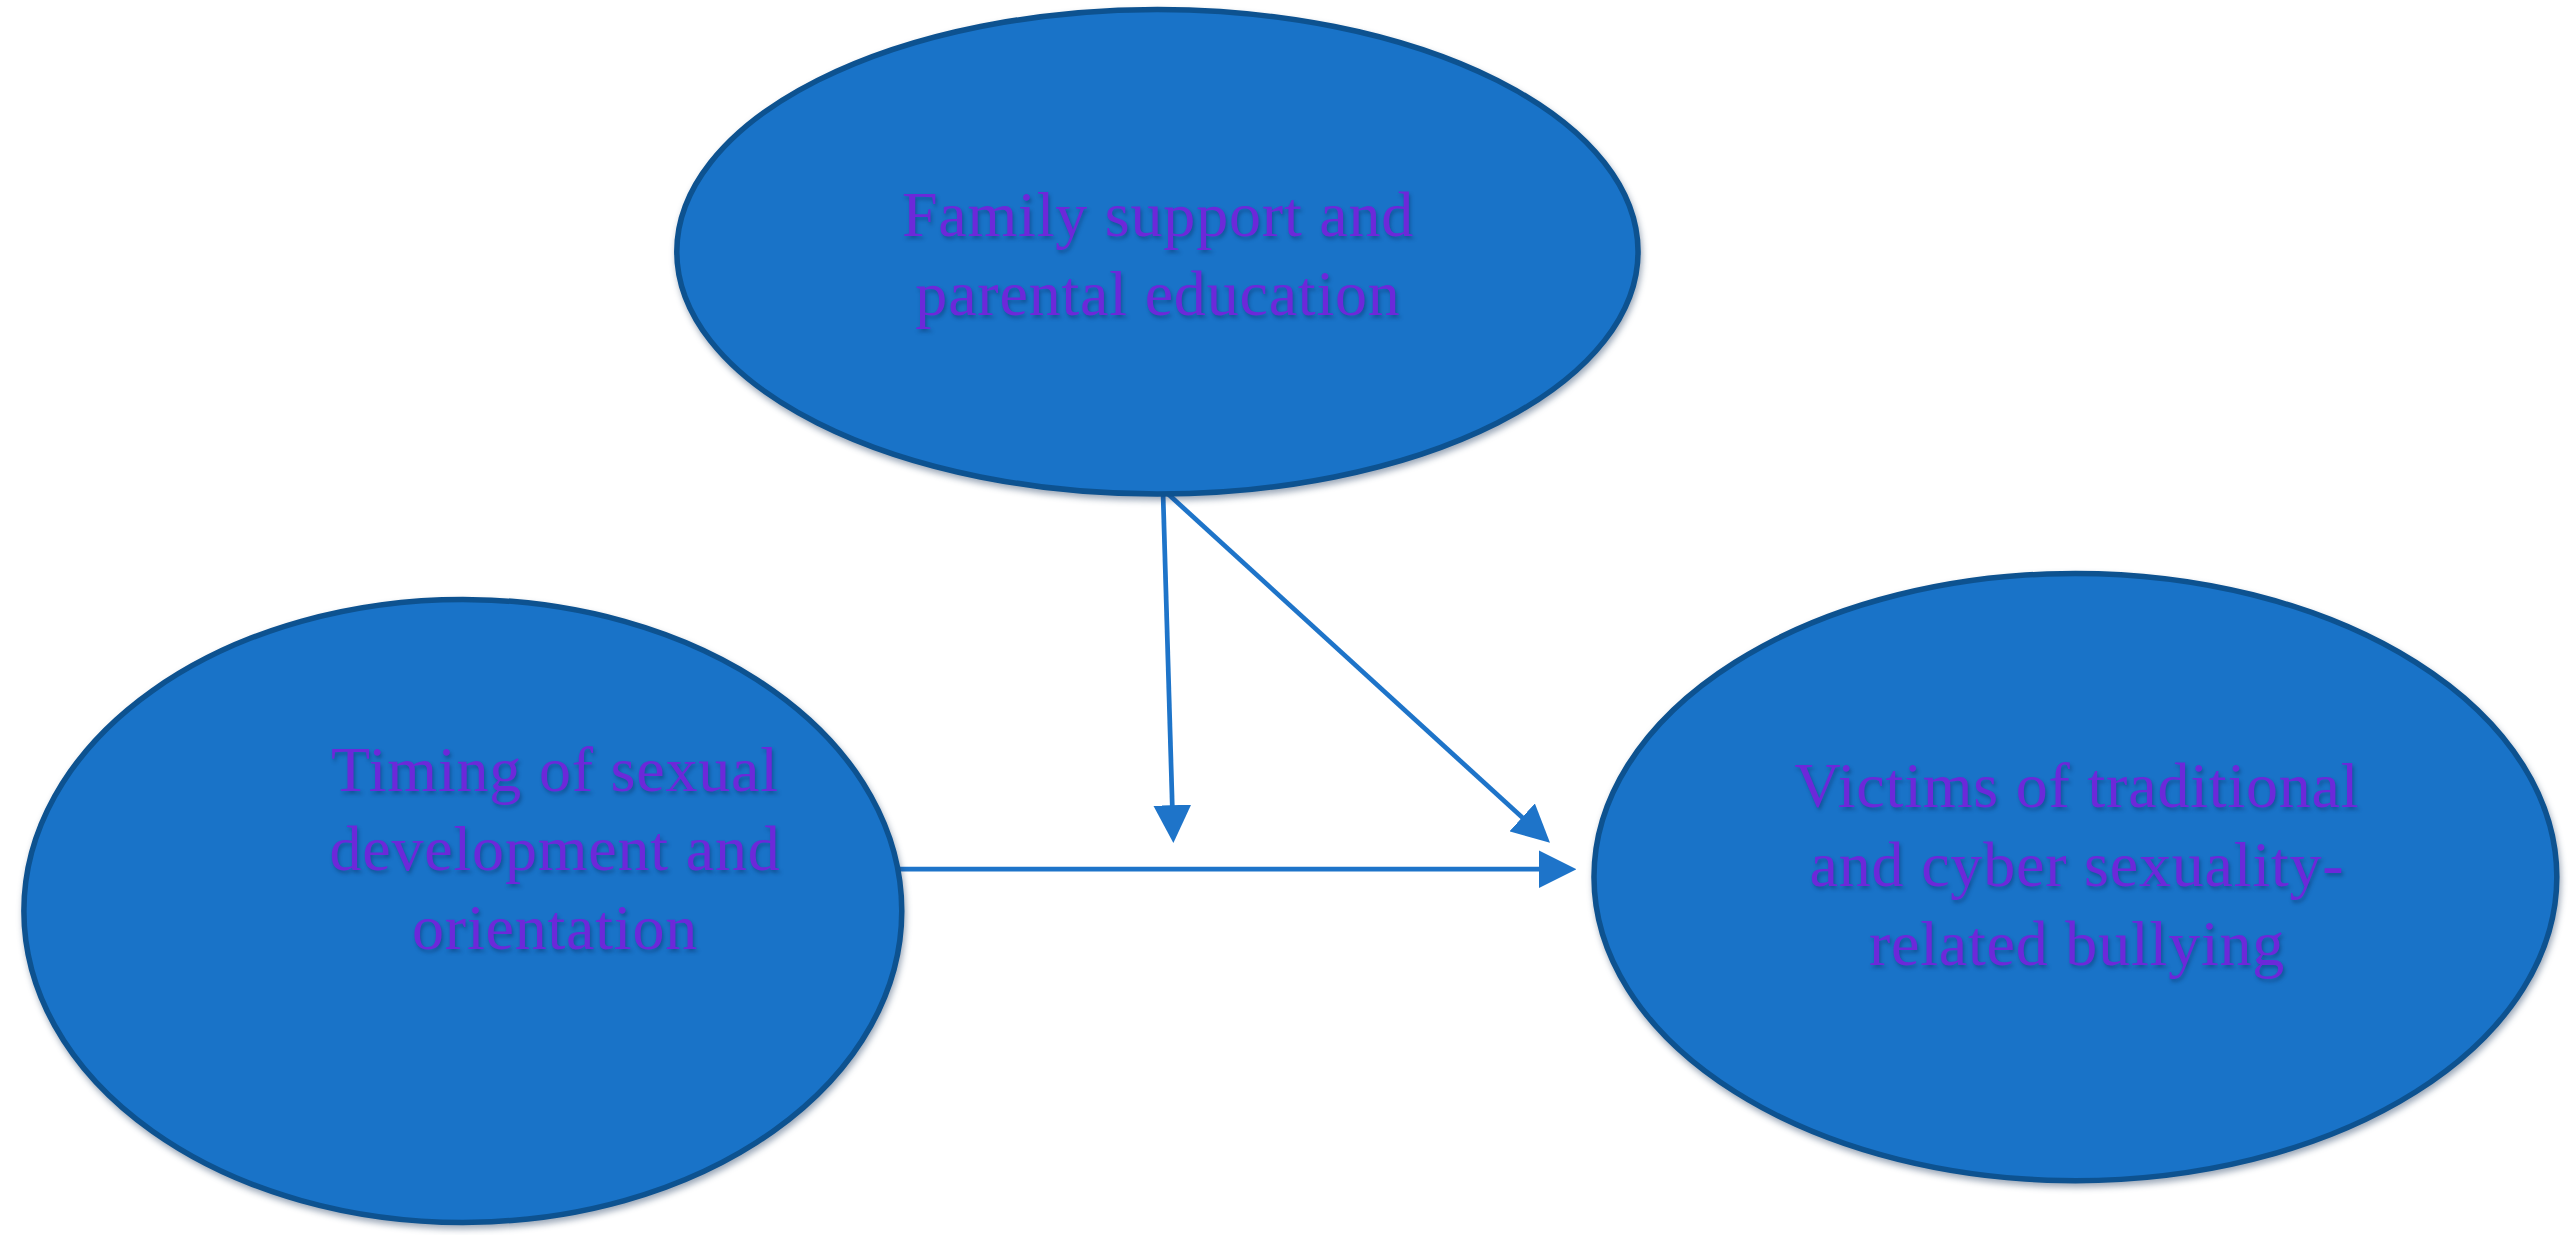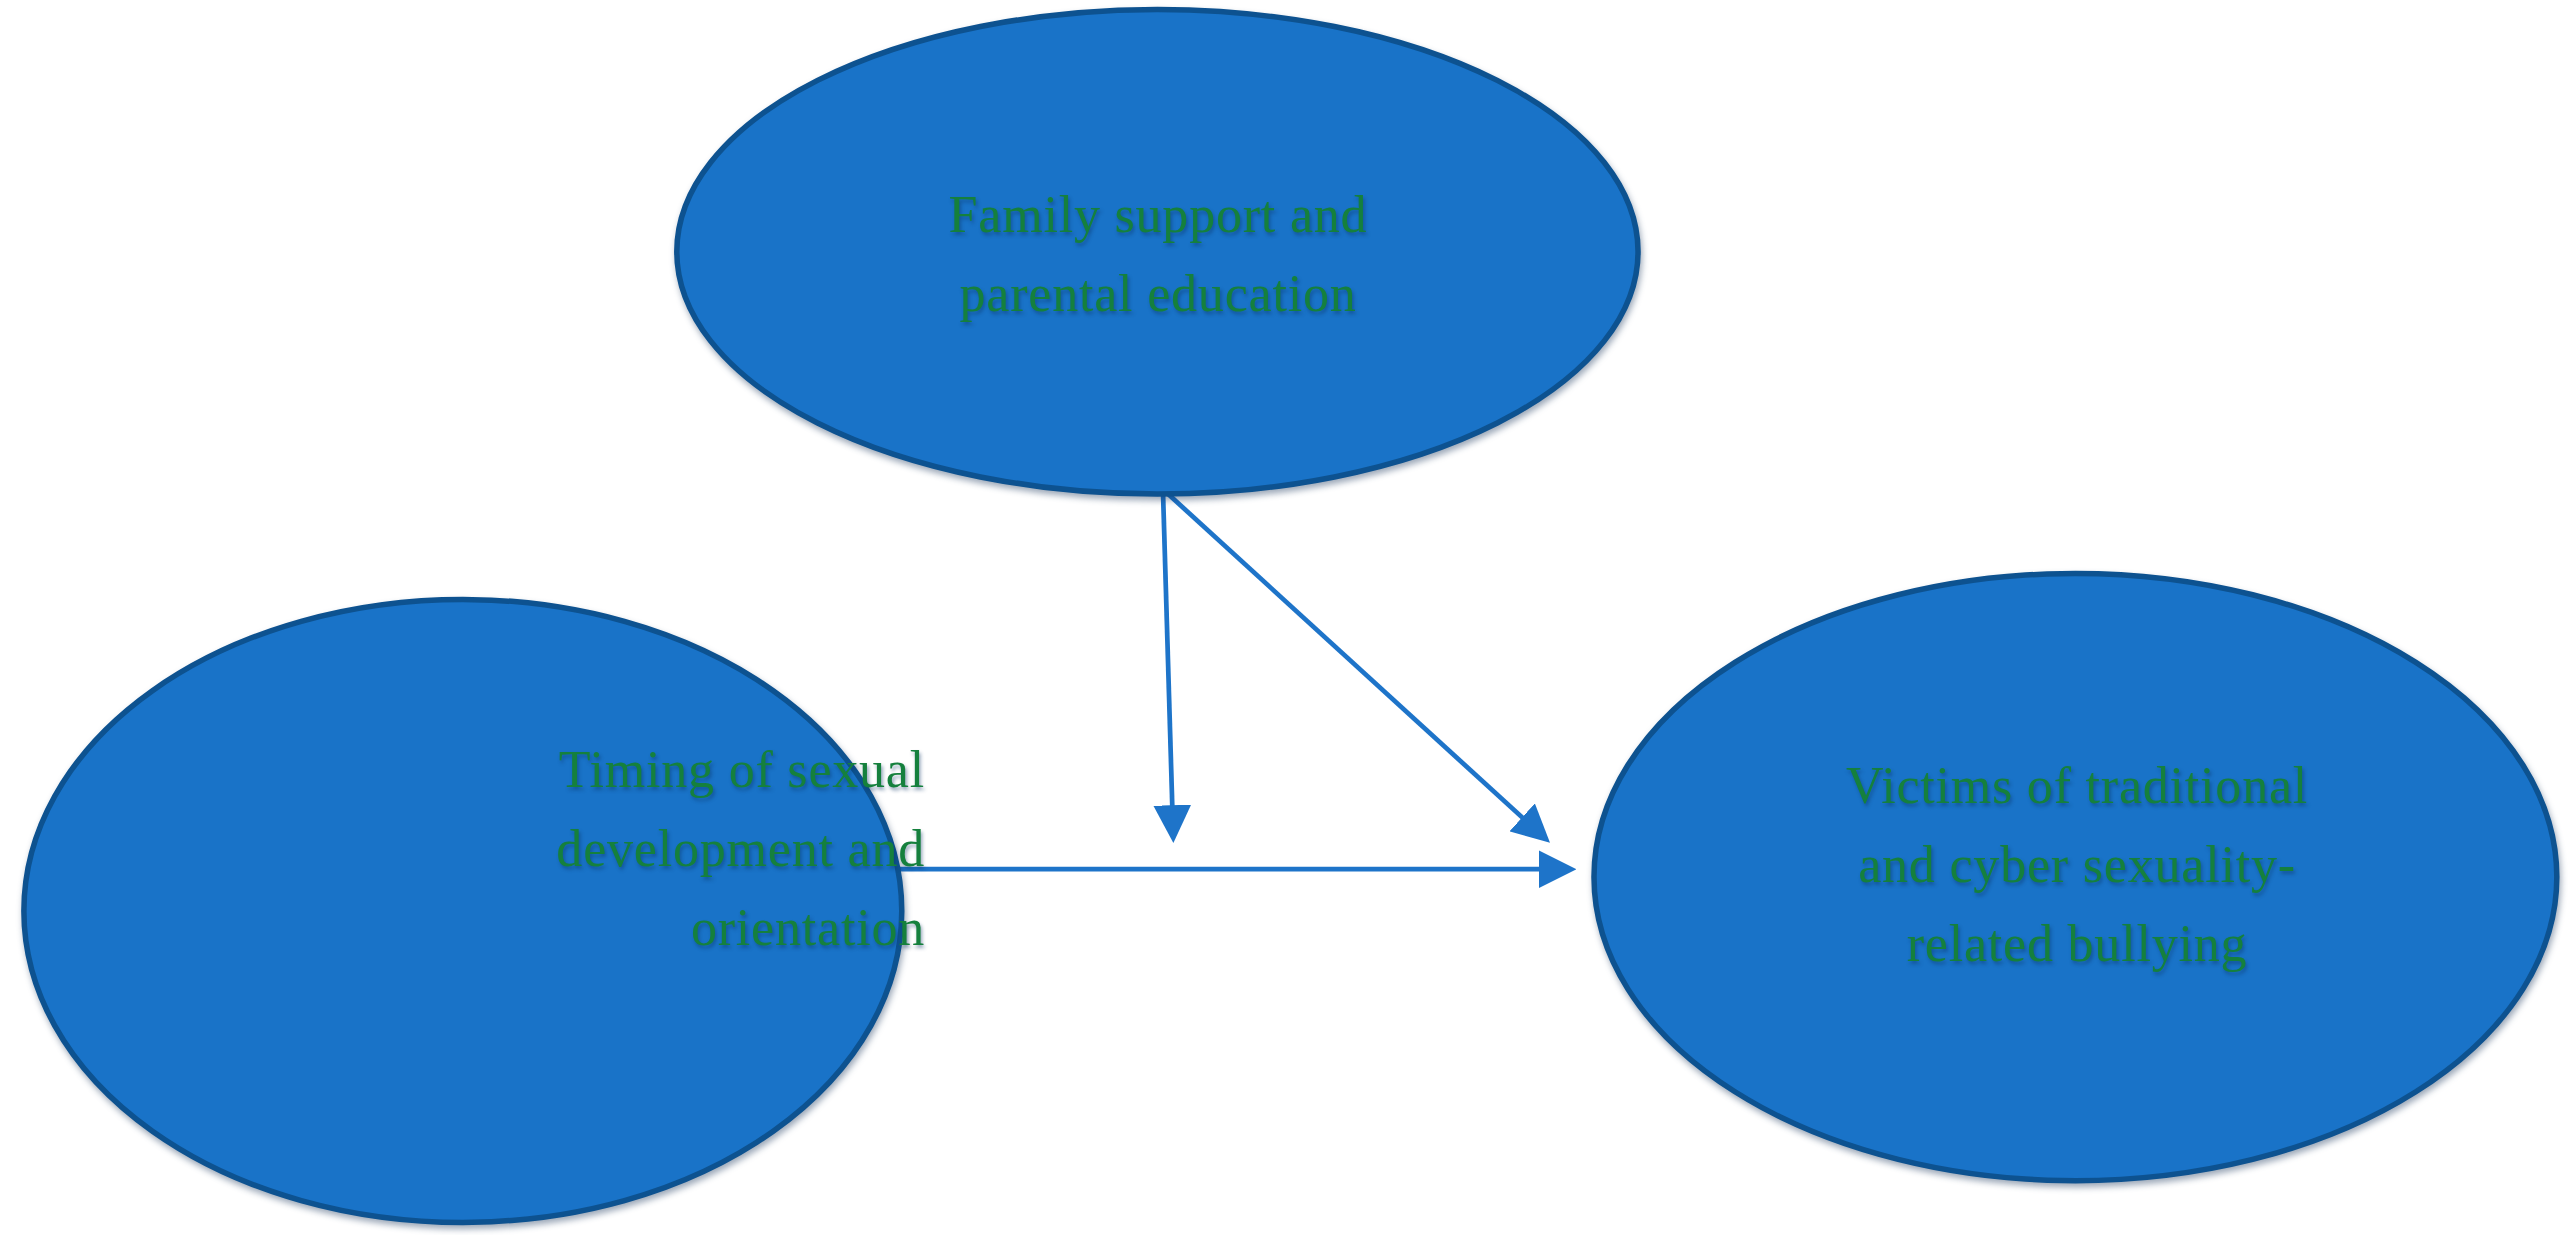--- a/index.html
+++ b/index.html
@@ -26,29 +26,29 @@
   .node {
     stroke-width: 7px;
     filter: drop-shadow(2px 5px 4px rgba(10, 40, 80, 0.40));
   }
   .edge {
     stroke-width: 6px;
     fill: none;
   }
   .label {
     position: absolute;
-    color: #15803d;
-    font-size: 52px;
+    color: #6d28d9;
+    font-size: 64px;
     line-height: 79px;
     letter-spacing: 0.8px;
     text-shadow: 1.6px 3.1px 3.9px rgba(10, 50, 100, 0.45);
     white-space: nowrap;
   }
   .label.center { text-align: center; }
-  .label.left   { text-align: right; margin-left: 16px; }
+  .label.left   { text-align: center; }
 
   .label-family  { left: 607px;  top: 175px;  width: 1102px; }
   .label-timing  { left: 201px;  top: 730px;  width: 708px;  }
   .label-victims { left: 1526px; top: 746px;  width: 1102px; }
 </style>
 </head>
 <body>
 
 <div class="canvas">
 

